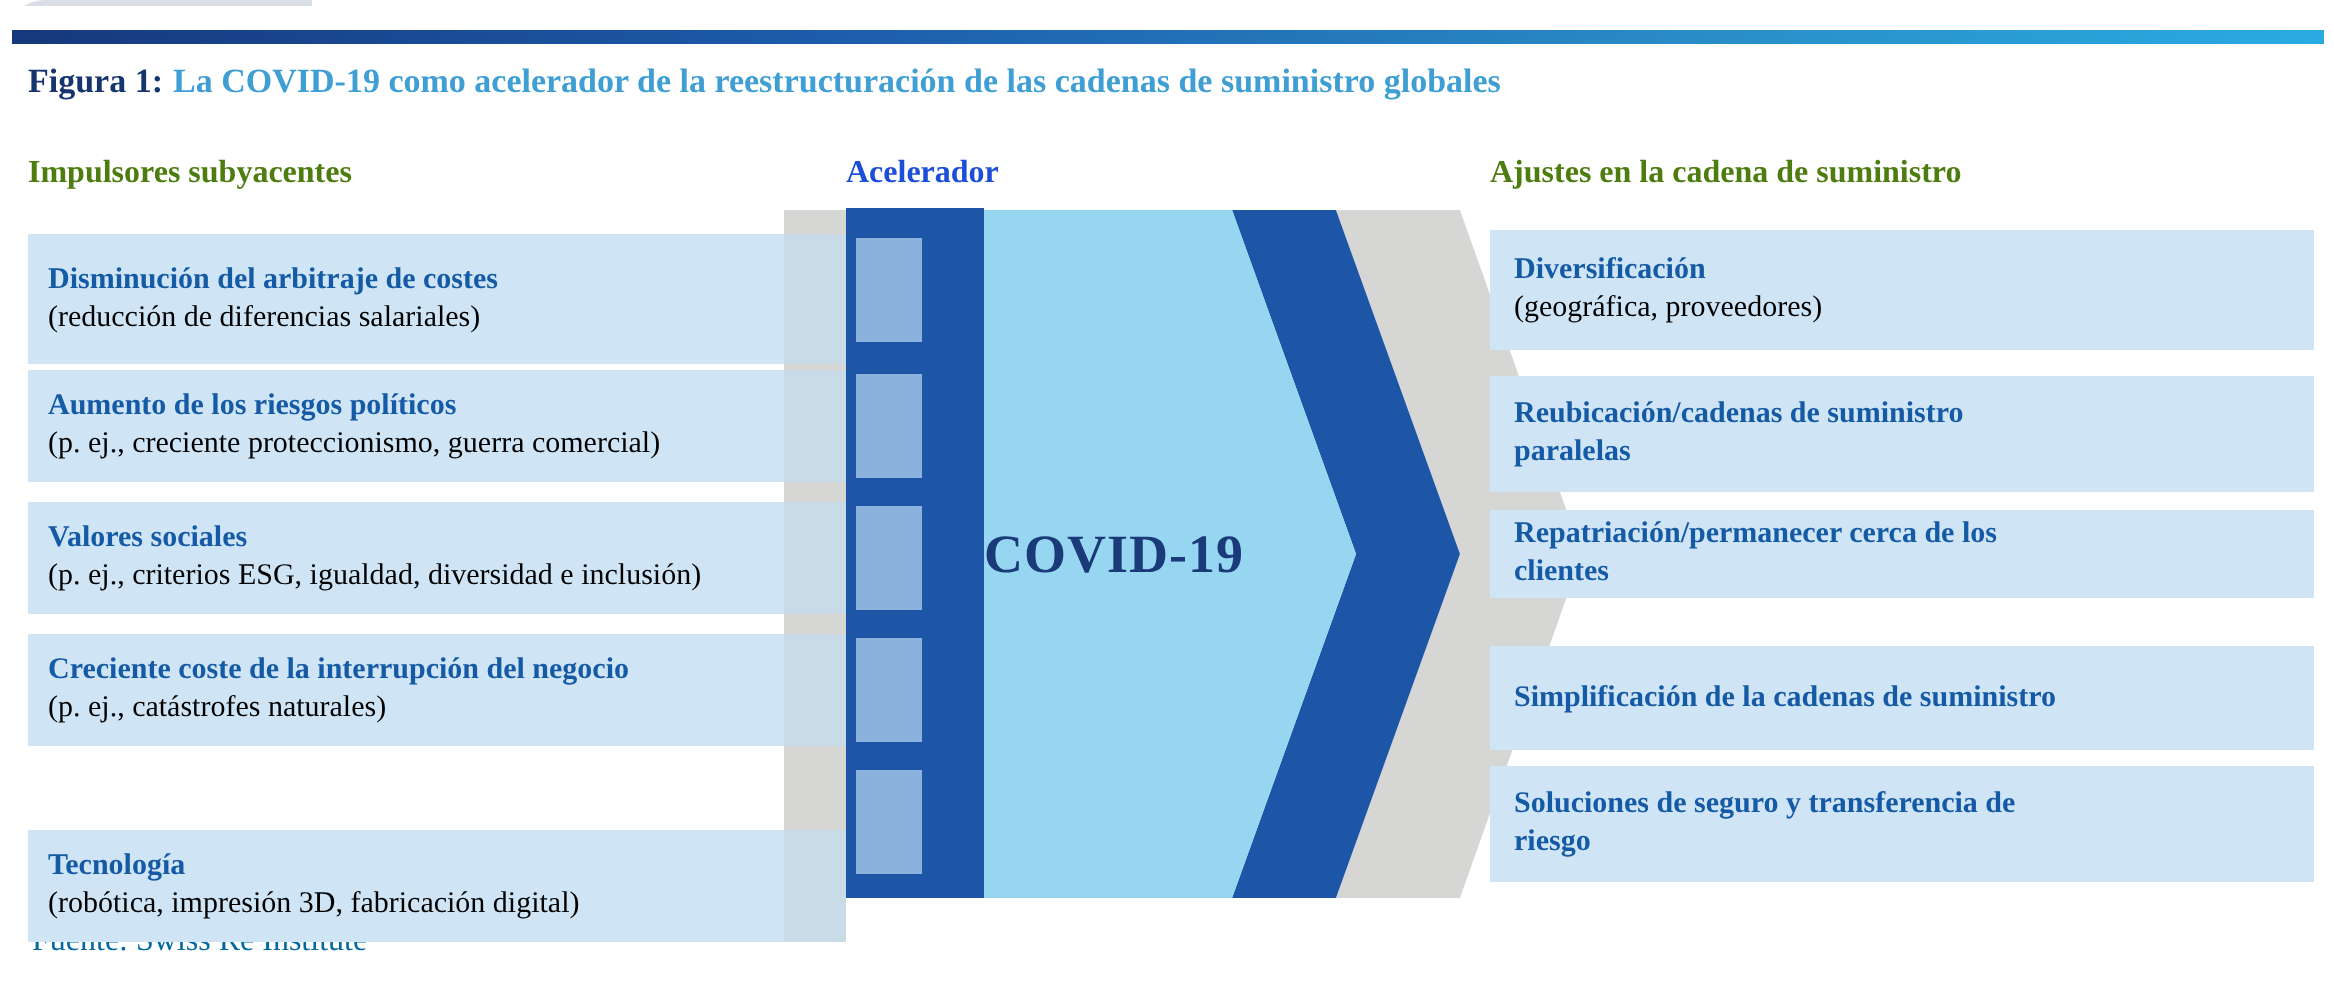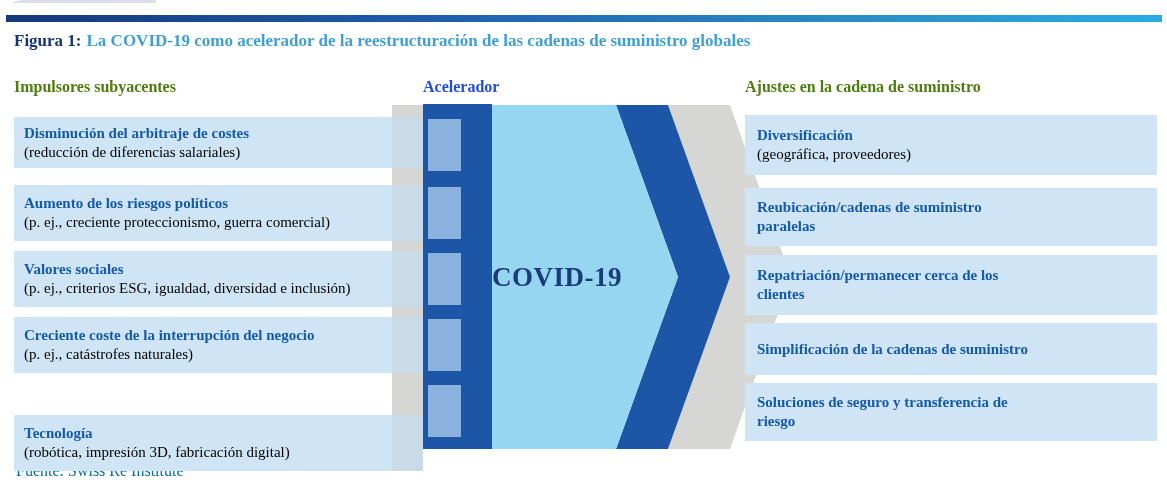--- a/index.html
+++ b/index.html
@@ -15,21 +15,21 @@
   .col-header{position:absolute;top:78px;font-size:16px;font-weight:bold;color:#4d7c0f;white-space:nowrap;}
   .hdr-left{left:14px;}
   .hdr-center{left:423px;width:230px;text-align:left;color:#1d4ed8;}
   .hdr-right{left:745px;}
 
   
   .gray-band{position:absolute;left:392px;top:105px;width:31px;height:343px;background:#d6d6d4;}
   .navy-bar{position:absolute;left:423px;top:104px;width:69px;height:345px;background:#1d56a7;}
   .step{position:absolute;left:392px;width:31px;background:#cadbe8;}
   .sq{position:absolute;left:428px;width:33px;background:#8ab2dc;}
-  .st1,.lb1{top:117px;height:51px;} .st2,.lb2{top:185px;height:56px;}
+  .st1,.lb1{top:117px;height:65px;} .st2,.lb2{top:185px;height:56px;}
   .st3,.lb3{top:251px;height:56px;} .st4,.lb4{top:317px;height:56px;}
   .st5,.lb5{top:383px;height:56px;margin-top:32px;}
   .sq1{top:119px;height:52px;} .sq2{top:187px;height:52px;}
   .sq3{top:253px;height:52px;} .sq4{top:319px;height:52px;}
   .sq5{top:385px;height:52px;}
 
   
   .gray-chevron{position:absolute;left:668px;top:105px;width:123px;height:344px;background:#d6d6d4;
     clip-path:polygon(0 0,50.4% 0,100% 50%,50.4% 100%,0 100%,50.4% 50%);z-index:1;}
   .navy-chevron{position:absolute;left:616px;top:105px;width:114px;height:344px;background:#1d56a7;
@@ -37,21 +37,21 @@
   .cyan-arrow{position:absolute;left:492px;top:105px;width:186px;height:344px;background:#97d6f1;
     clip-path:polygon(0 0,66.7% 0,100% 50%,66.7% 100%,0 100%);z-index:3;
     display:flex;align-items:center;justify-content:flex-start;}
   .covid-label{font-size:27px;font-weight:bold;color:#1b3a7a;padding-right:30px;letter-spacing:.5px;}
 
   
   .box{position:absolute;background:#cfe5f6;display:flex;flex-direction:column;justify-content:center;z-index:4;}
   .lbox{left:14px;width:378px;padding-left:10px;box-sizing:border-box;}
   .rbox{left:745px;width:412px;padding-left:12px;box-sizing:border-box;}
   .rb1{top:115px;height:60px;} .rb2{top:188px;height:58px;}
-  .rb3{top:255px;height:60px;} .rb4{top:323px;height:52px;}
+  .rb3{top:255px;height:44px;} .rb4{top:323px;height:52px;}
   .rb5{top:383px;height:58px;}
   .box-title{font-size:15px;font-weight:bold;color:#155aa5;line-height:19px;white-space:pre-line;}
   .box-sub{font-size:15px;color:#000000;line-height:19px;white-space:nowrap;}
   .lb3 .box-sub{overflow:visible;}
   .footer{position:absolute;left:16px;top:462px;font-size:16px;color:#0369a1;}
 </style>
 </head>
 <body>
 
 <div class="canvas">

